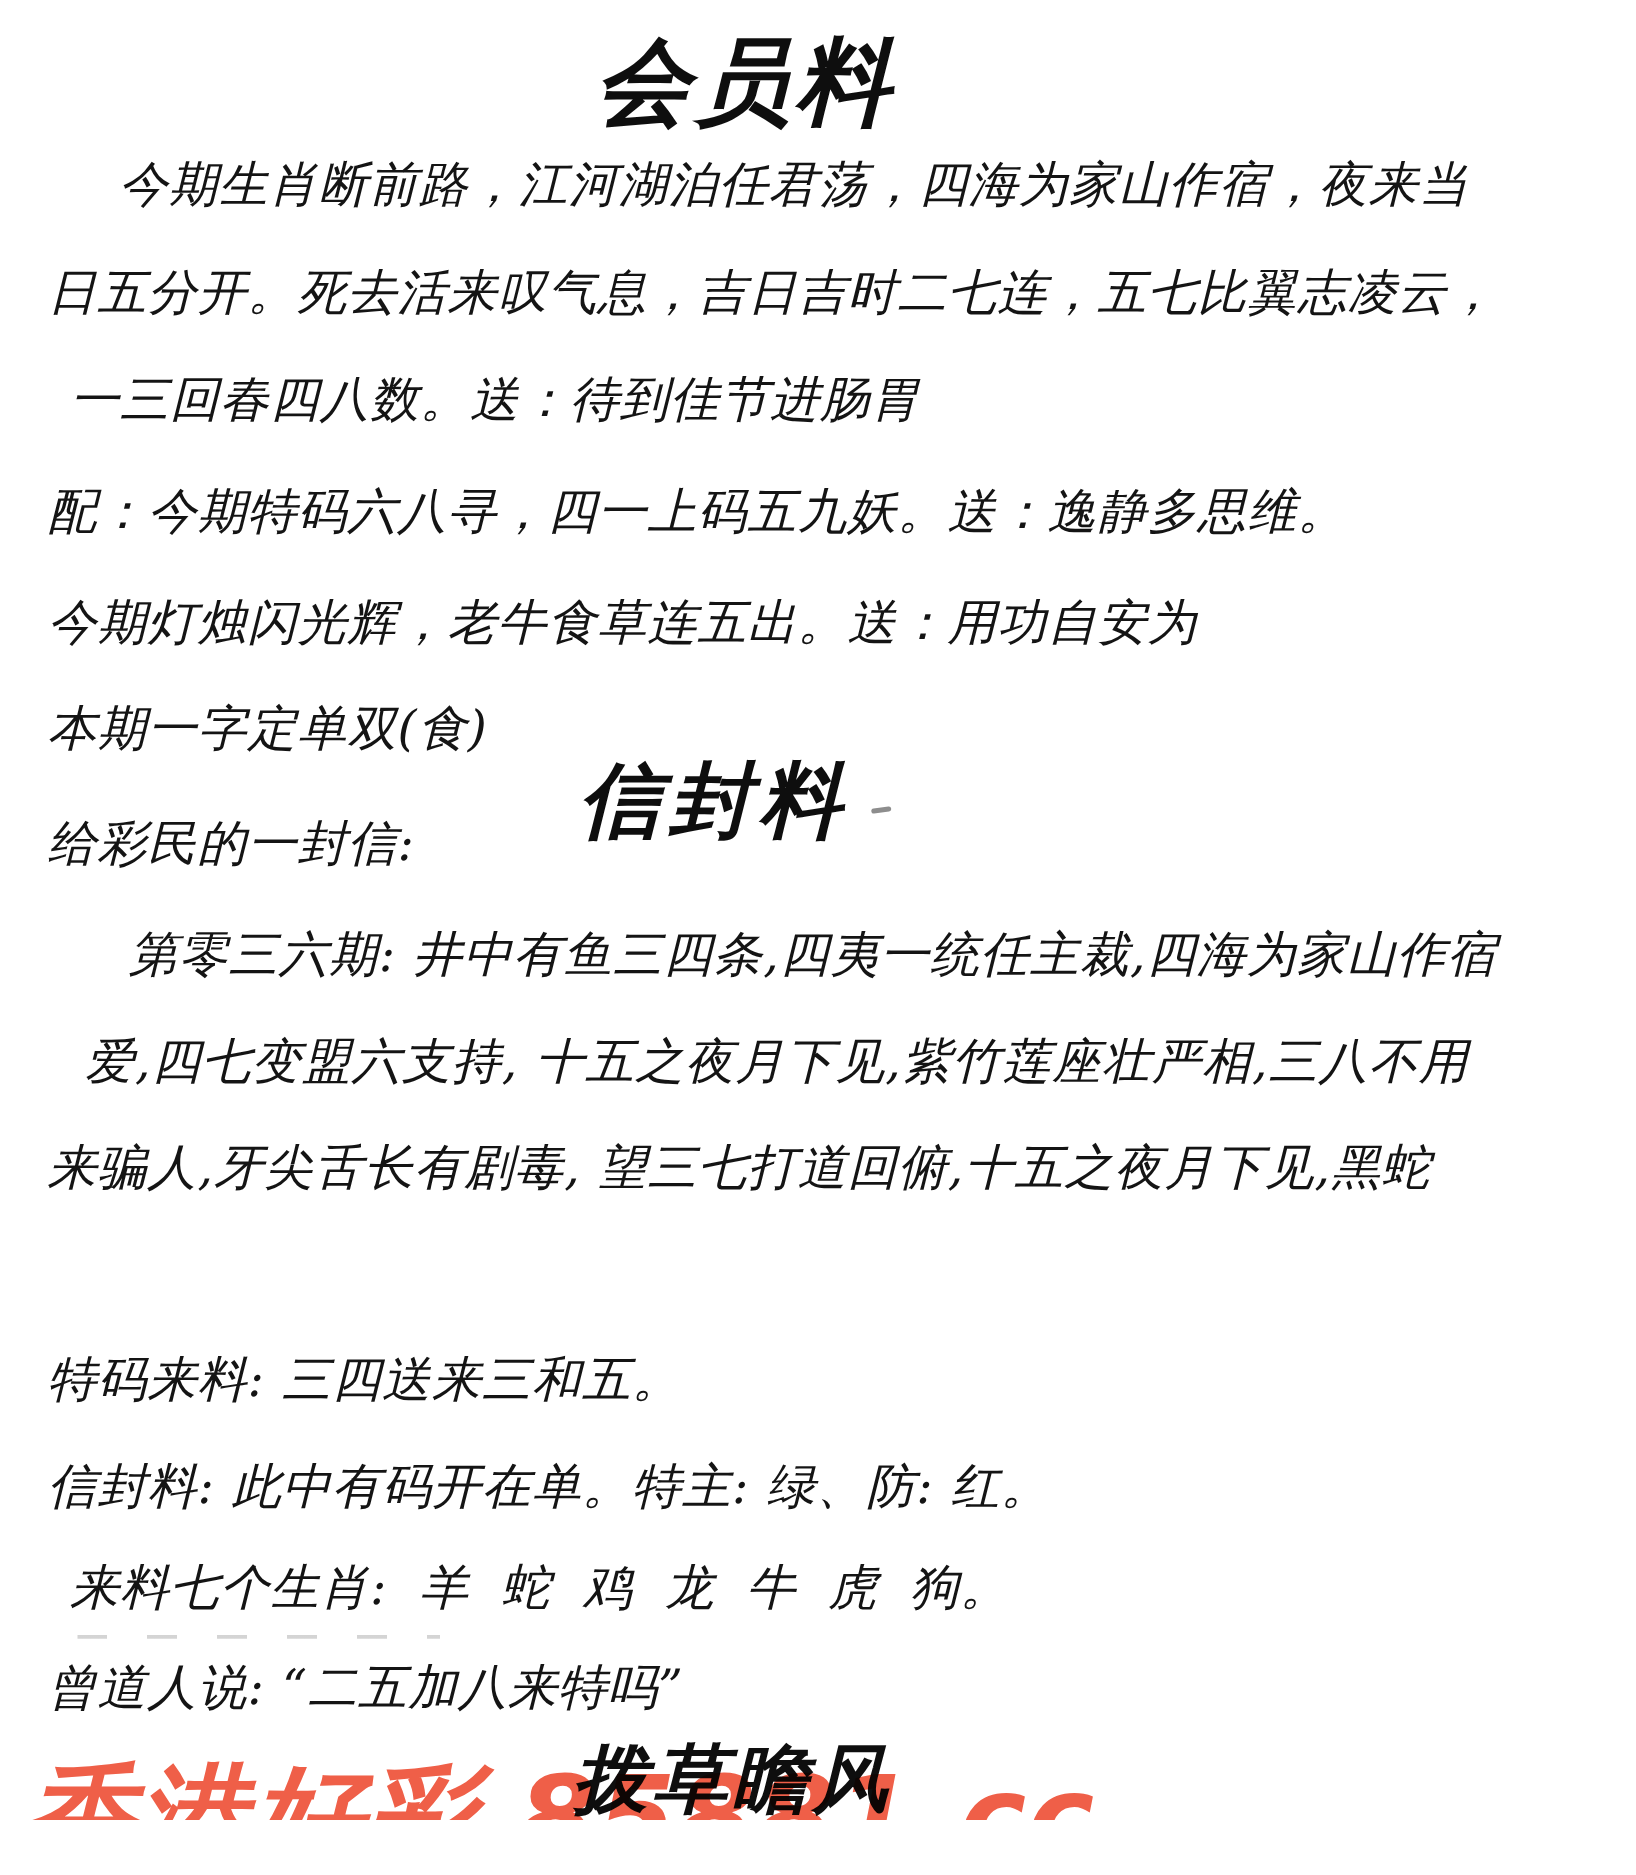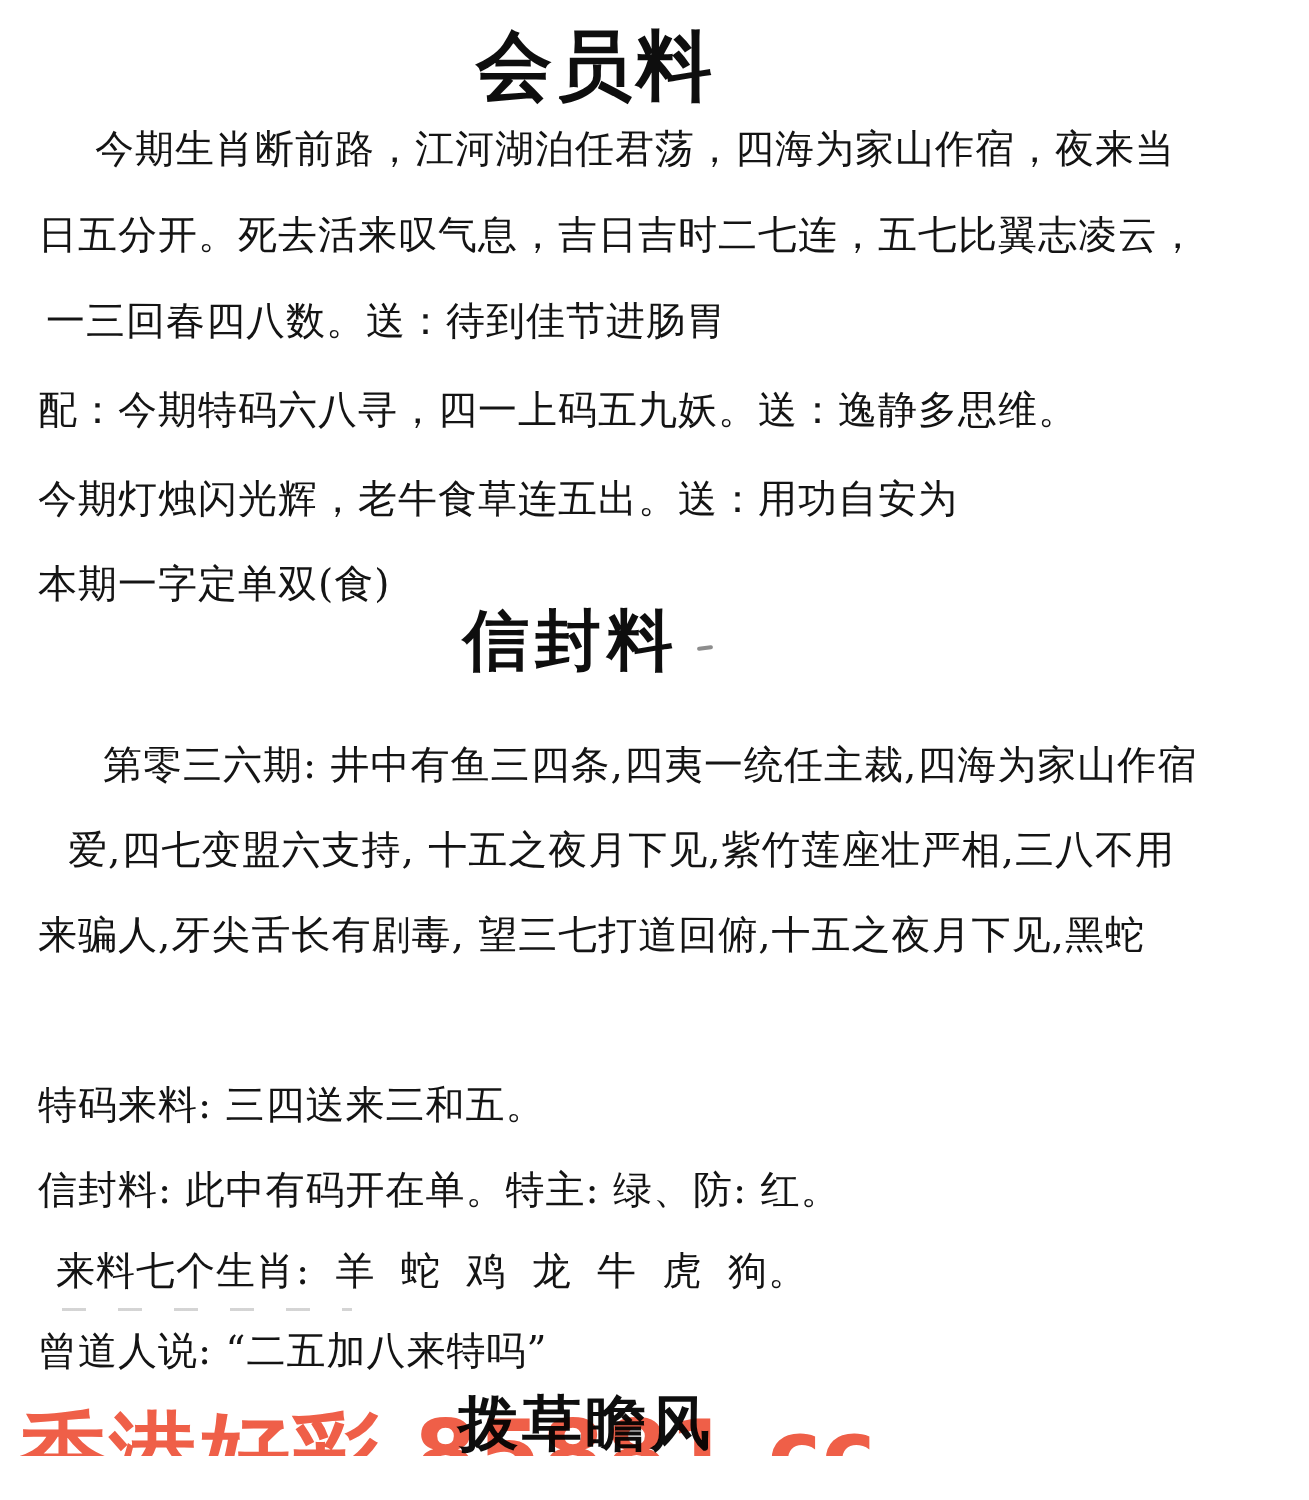--- a/index.html
+++ b/index.html
@@ -4,20 +4,21 @@
 <style>
   html,body{margin:0;padding:0;background:#ffffff;}
   .page{
     position:relative;
     width:1309px;
     height:1456px;
     background:#ffffff;
     overflow:hidden;
     color:#141414;
     font-family:"DejaVu Serif", serif;
+    font-style:italic;
   }
   .line{
     position:absolute;
     font-size:39px;
     line-height:1.1;
     white-space:nowrap;
     letter-spacing:1px;
   }
   .sec-title{
     position:absolute;
@@ -25,21 +26,21 @@
     font-weight:700;
     color:#0e0e0e;
     white-space:nowrap;
   }
   .t-member{left:476px;top:16px;font-size:76px;letter-spacing:4px;}
   .t-envelope{left:463px;top:596px;font-size:66px;letter-spacing:6px;}
   .t-footer{left:458px;top:1384px;font-size:60px;letter-spacing:4px;font-weight:700;}
 
   .l-m0{left:95px;top:128px;}
   .l-m1{left:38px;top:214px;}
-  .l-m2{left:46px;top:300px;}
+  .l-m2{left:56px;top:300px;}
   .l-m3{left:38px;top:389px;}
   .l-m4{left:38px;top:478px;}
   .l-m5{left:38px;top:563px;}
   .l-intro{left:38px;top:655px;}
   .l-e0{left:103px;top:744px;}
   .l-e1{left:38px;top:829px;margin-left:30px;}
   .l-e2{left:38px;top:914px;}
   .l-e3{left:38px;top:999px;}
   .l-t0{left:38px;top:1084px;}
   .l-t1{left:38px;top:1169px;}
@@ -79,20 +80,21 @@
   <div class="line l-m0">今期生肖断前路，江河湖泊任君荡，四海为家山作宿，夜来当</div>
   <div class="line l-m1">日五分开。死去活来叹气息，吉日吉时二七连，五七比翼志凌云，</div>
   <div class="line l-m2">一三回春四八数。送：待到佳节进肠胃</div>
   <div class="line l-m3">配：今期特码六八寻，四一上码五九妖。送：逸静多思维。</div>
   <div class="line l-m4">今期灯烛闪光辉，老牛食草连五出。送：用功自安为</div>
   <div class="line l-m5">本期一字定单双(食)</div>
 
   <h2 class="sec-title t-envelope">信封料</h2>
   <span class="artifact dash"></span>
 
+  <div class="line l-intro">给彩民的一封信:</div>
 
   <div class="line l-e0">第零三六期: 井中有鱼三四条,四夷一统任主裁,四海为家山作宿</div>
   <div class="line l-e1">爱,四七变盟六支持, 十五之夜月下见,紫竹莲座壮严相,三八不用</div>
   <div class="line l-e2">来骗人,牙尖舌长有剧毒, 望三七打道回俯,十五之夜月下见,黑蛇</div>
 
   <div class="line l-t0">特码来料: 三四送来三和五。</div>
   <div class="line l-t1">信封料: 此中有码开在单。特主: 绿、防: 红。</div>
   <div class="line l-t2">来料七个生肖: 羊 蛇 鸡 龙 牛 虎 狗。</div>
   <div class="line l-t3">曾道人说: “二五加八来特吗”</div>
 

